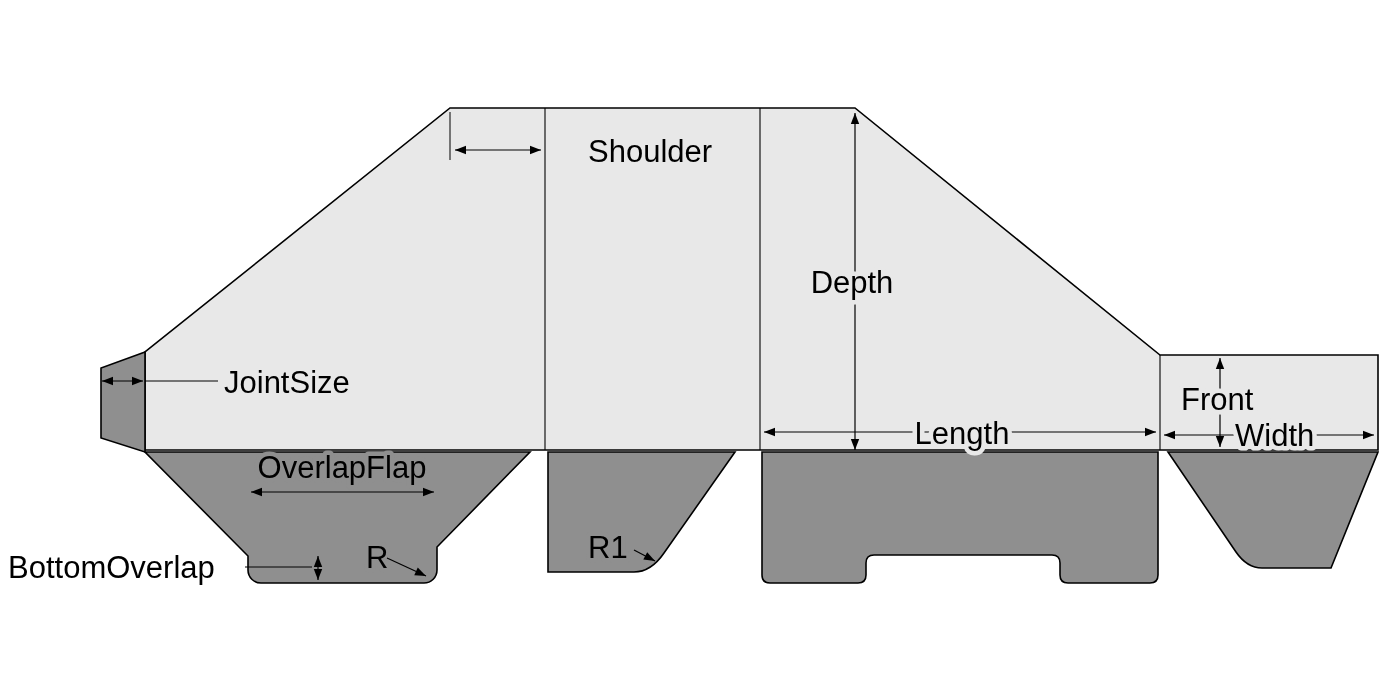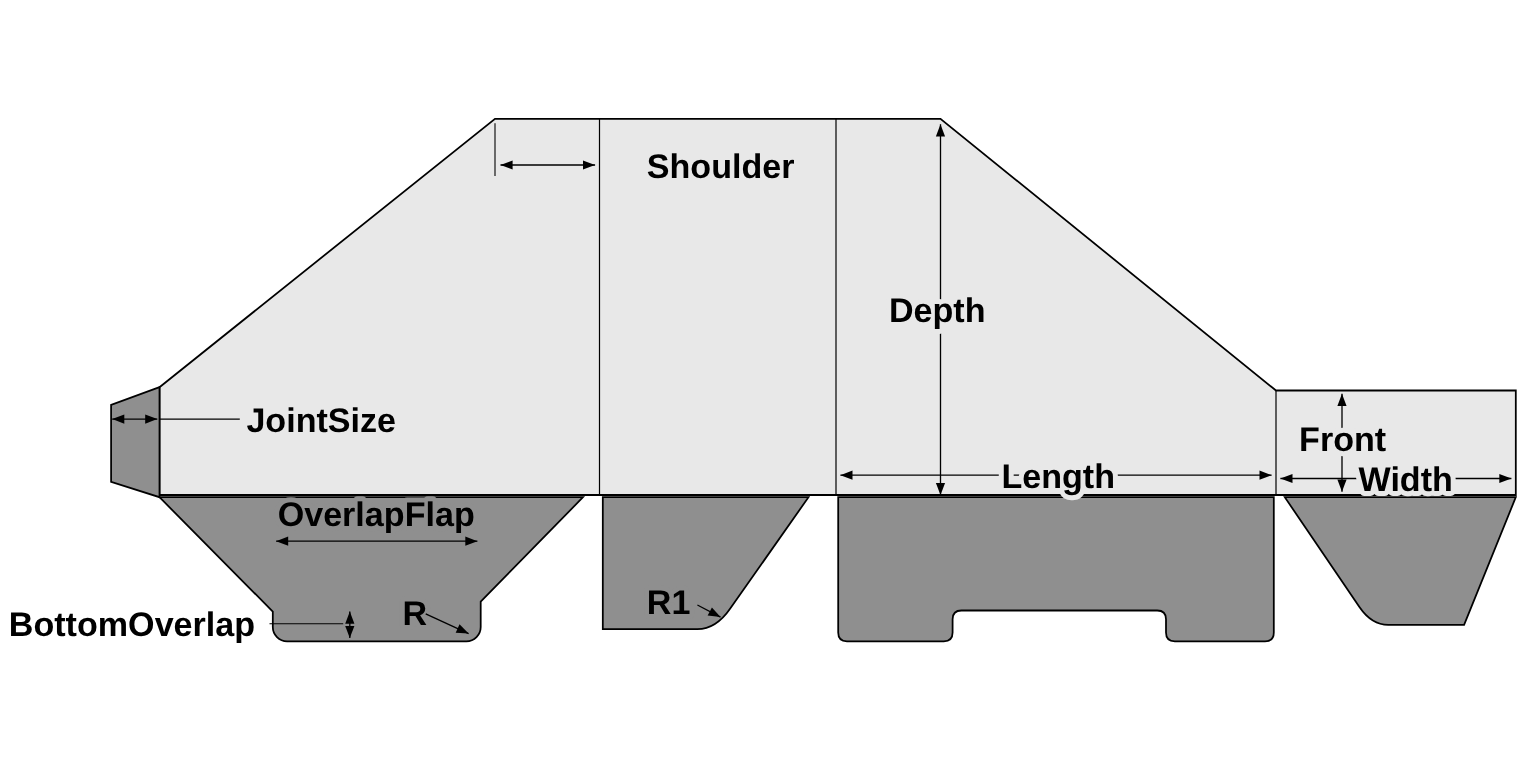--- a/index.html
+++ b/index.html
@@ -1,16 +1,16 @@
 <!DOCTYPE html>
 <html><head>
 <meta charset="utf-8">
 <style>
   html,body{margin:0;padding:0;background:#fff;}
-  .stage{width:1400px;height:700px;background:#bef264;position:relative;overflow:hidden;font-weight:bold;}
+  .stage{width:1400px;height:700px;background:#bef264;position:relative;overflow:hidden;}
   svg{display:block;}
   .outline{stroke:#000;stroke-width:1.6;}
   .fold{stroke:#000;stroke-width:1.1;}
   .dim line{stroke:#000;stroke-width:1.2;fill:none;}
   line.thin{stroke-width:1;}
   text{font-family:"Liberation Sans","DejaVu Sans",sans-serif;font-size:31px;fill:#000;}
   .mid{text-anchor:middle;}
   .halo-l{paint-order:stroke;stroke:#e8e8e8;stroke-width:9px;stroke-linejoin:round;}
   .halo-d{paint-order:stroke;stroke:#8f8f8f;stroke-width:9px;stroke-linejoin:round;}
 </style>

